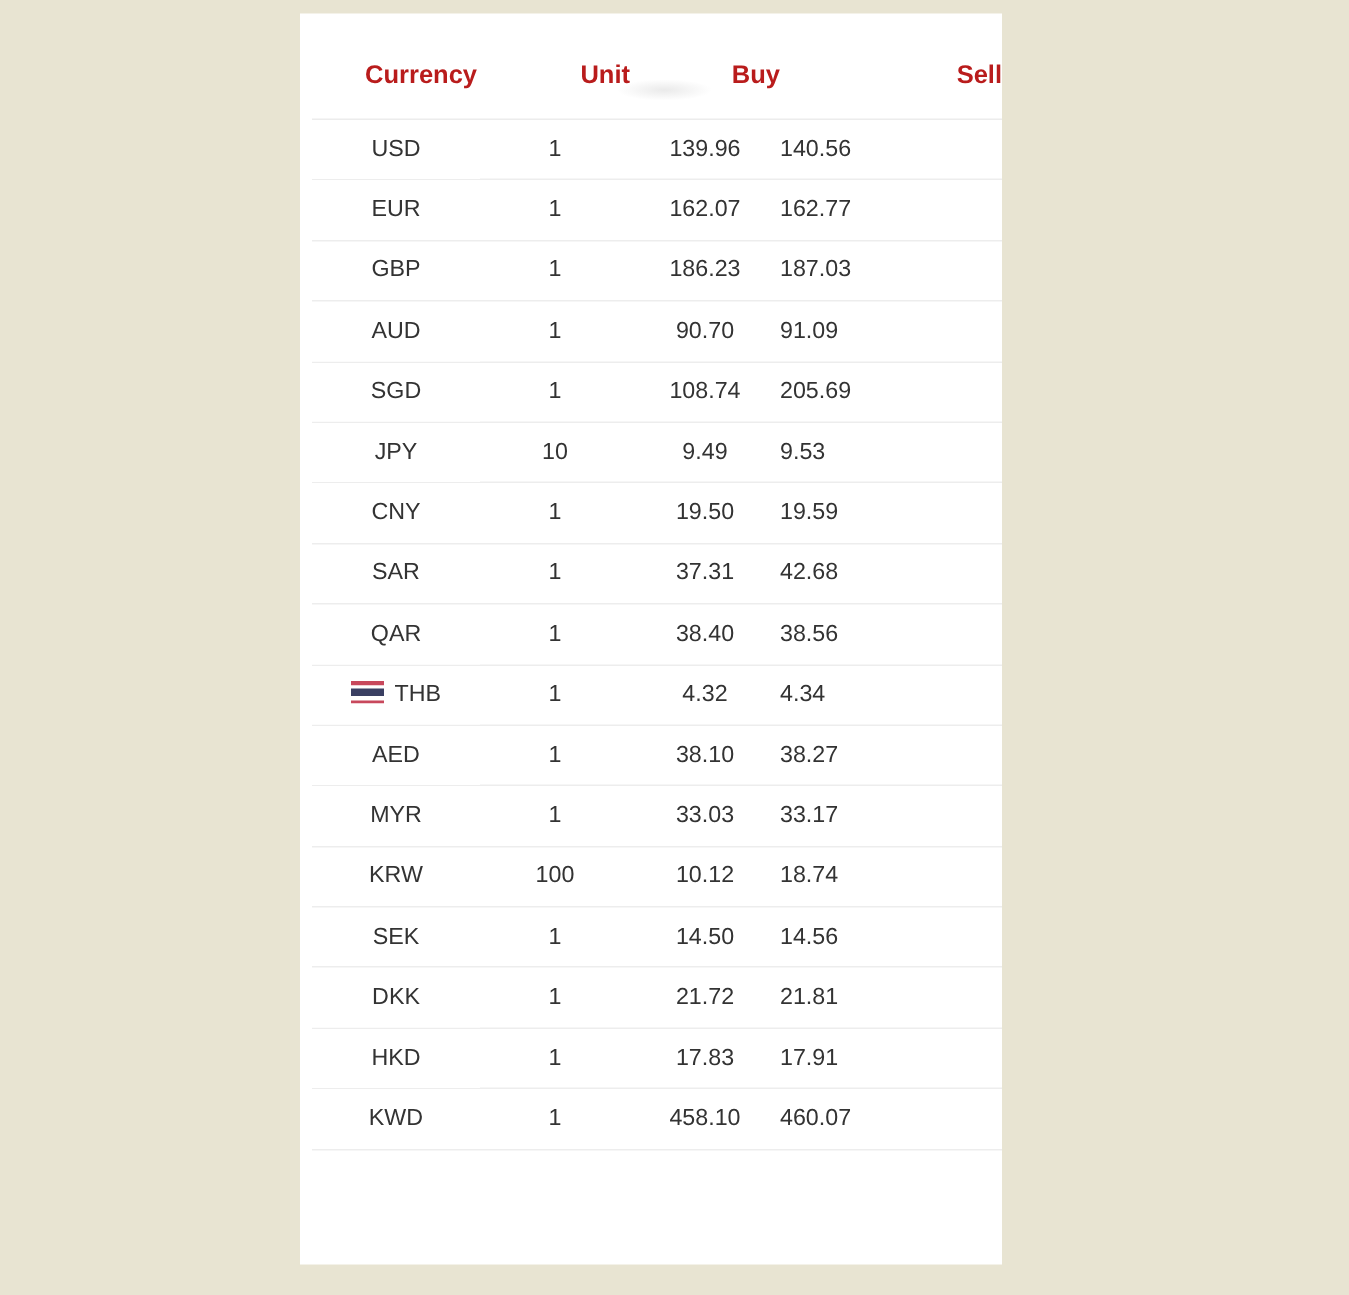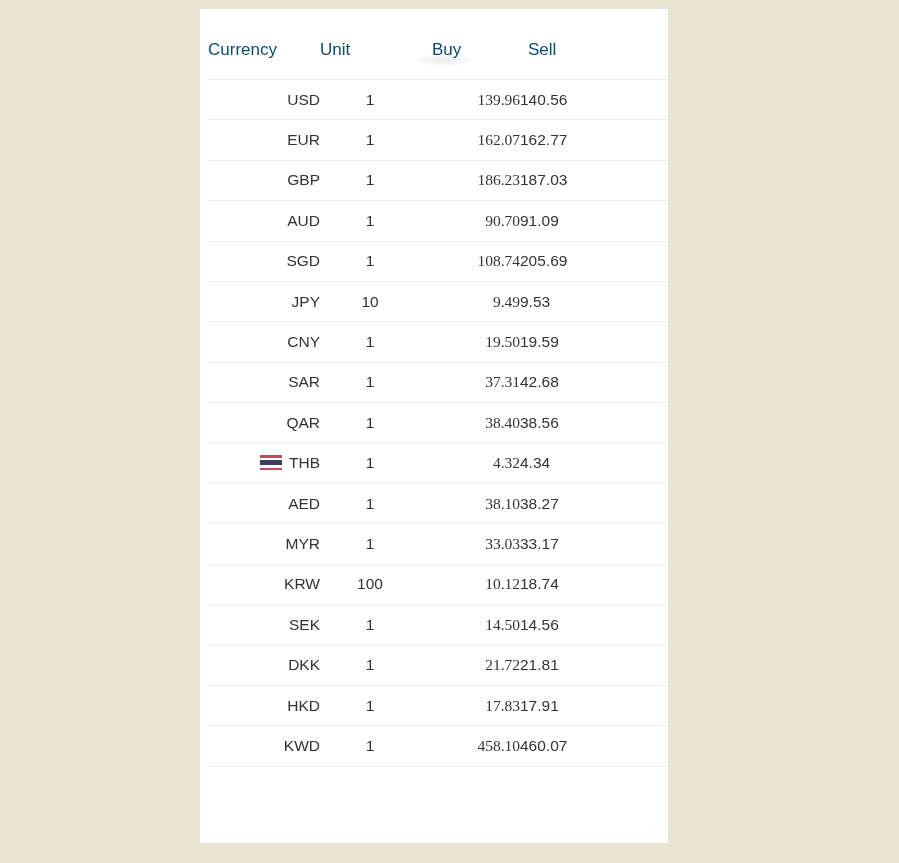--- a/index.html
+++ b/index.html
@@ -58,23 +58,23 @@
 
   col.c-cur  { width: 112px; }
   col.c-unit { width: 100px; }
   col.c-buy  { width: 100px; }
   col.c-sell { width: 148px; }
 
   table.rates thead th {
     height: 58px;
     padding: 0;
     font-size: 17px;
-    font-weight: 400;
-    color: #0c4a6e;
-    text-align: left;
+    font-weight: 700;
+    color: #b91c1c;
+    text-align: right;
     vertical-align: middle;
     border-bottom: 1px solid #ececec;
     background: #ffffff;
   }
   table.rates thead th.h-cur  { padding-right: 2px; }
   table.rates thead th.h-unit { padding-right: 0px; }
   table.rates thead th.h-buy  { padding-left: 12px; }
   table.rates thead th.h-sell { padding-left: 8px; }
 
   table.rates tbody td {
@@ -83,21 +83,21 @@
     font-size: 15.5px;
     font-weight: 400;
     color: #333333;
     vertical-align: middle;
     border-bottom: 1px solid #ededed;
     background: #ffffff;
     white-space: nowrap;
   }
 
   td.cur {
-    text-align: right;
+    text-align: center;
     padding-right: 0px;
     position: relative;
   }
   td.cur .cur-code { display: inline-block; }
 
   
   .flag-icon {
     display: inline-block;
     width: 22px;
     height: 15px;
@@ -116,23 +116,22 @@
   .flag-icon .s2 { top: 2.6px;   height: 2.3px; background: #ffffff; }
   .flag-icon .s3 { top: 4.9px;   height: 5.3px; background: #3a3f62; }
   .flag-icon .s4 { top: 10.2px;  height: 2.3px; background: #ffffff; }
   .flag-icon .s5 { top: 12.5px;  height: 2.6px; background: #c8485c; }
 
   td.unit {
     text-align: center;
     padding-right: 2px;
   }
   td.buy {
-    text-align: right;
+    text-align: center;
     padding-left: 22px;
-    font-family: Liberation Serif, serif;
   }
   td.sell {
     text-align: left;
     padding-left: 18px;
   }
 
   
   #header-artifact {
     position: absolute;
     left: 212px;

